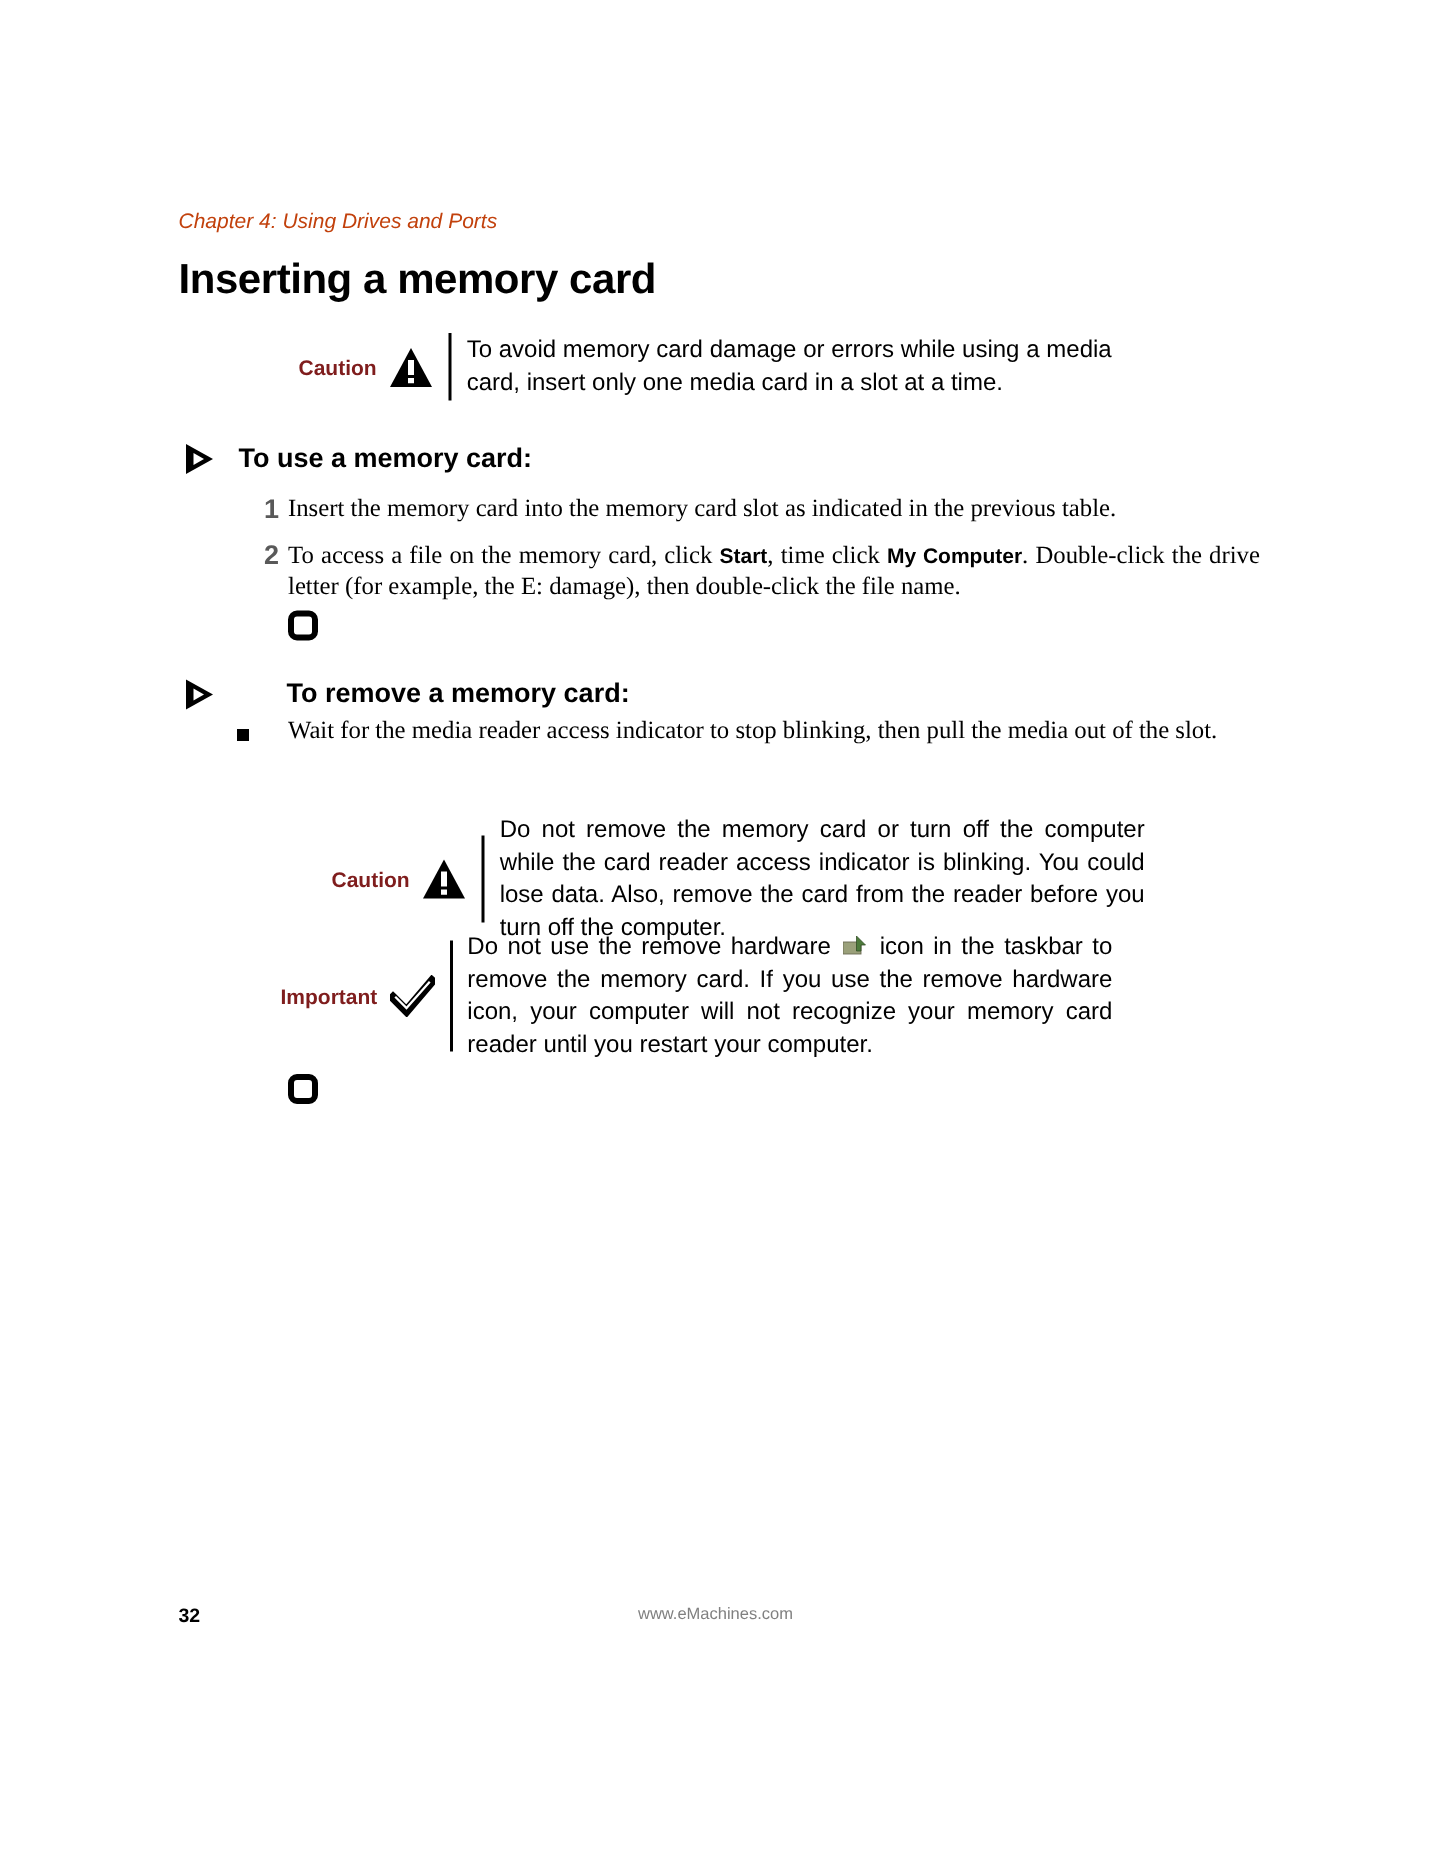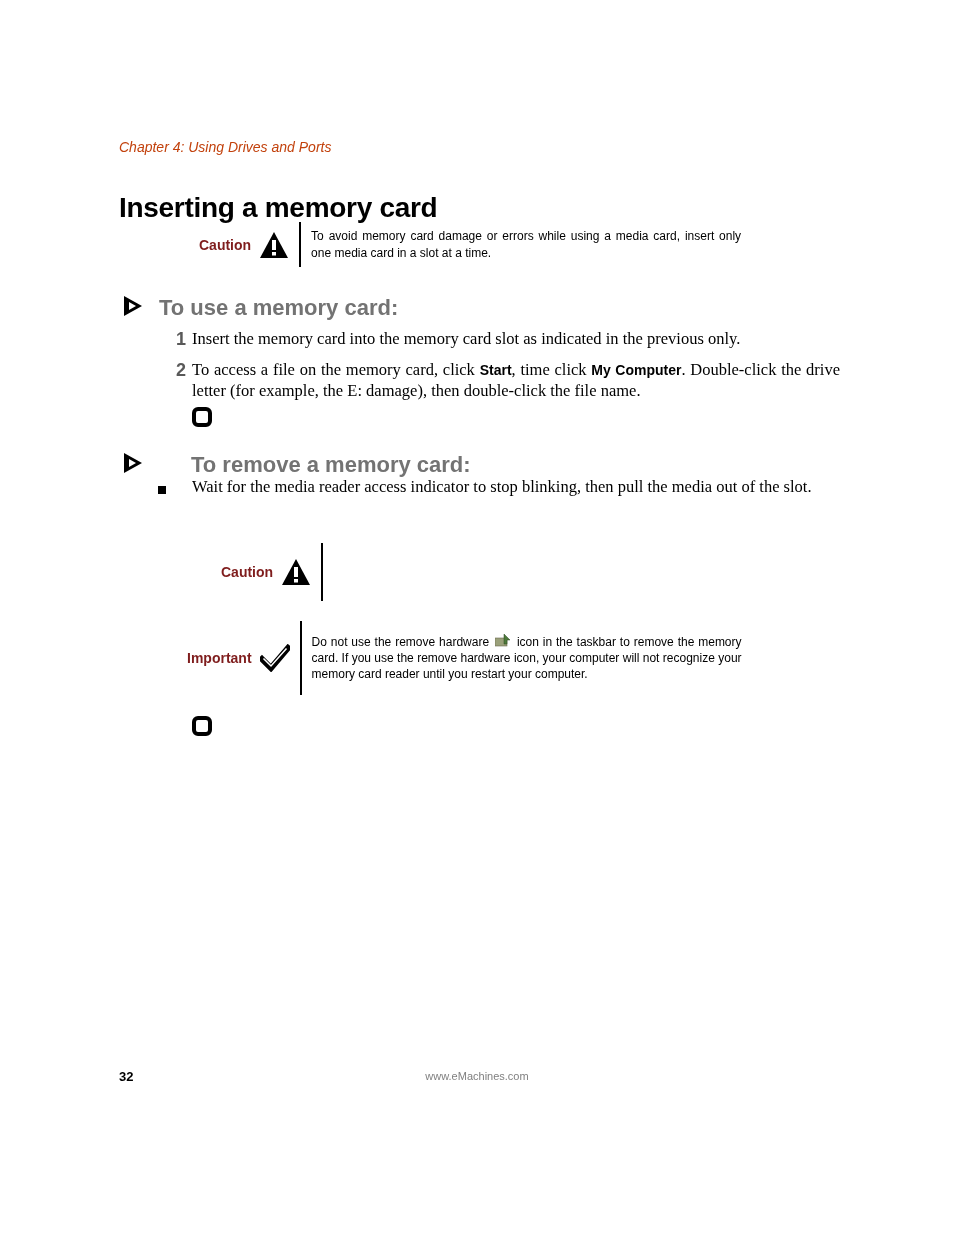--- a/index.html
+++ b/index.html
@@ -20,21 +20,21 @@
     position: absolute;
     top: 139px;
     left: 119px;
     font-family: Arial, Helvetica, sans-serif;
     font-style: italic;
     font-size: 14px;
     color: #c2410c;
   }
   .main-heading {
     position: absolute;
-    top: 192px;
+    top: 170px;
     left: 119px;
     font-family: "Segoe UI", "Myriad Pro", Arial, sans-serif;
     font-weight: 700;
     font-size: 28px;
     letter-spacing: -0.3px;
   }
   .callout,
   .callout2,
   .callout3 {
     position: absolute;
@@ -57,21 +57,21 @@
     height: 45px;
     margin: 0 10px;
   }
   .callout-rule3 {
     border-left: 2px solid #000;
     height: 74px;
     margin: 0 10px;
   }
   .callout-text {
     font-family: Arial, Helvetica, sans-serif;
-    font-size: 12px;
+    font-size: 16px;
     line-height: 1.35;
     width: 430px;
     text-align: justify;
   }
   .callout-text3 { width: 430px; }
   .inline-hw-icon {
     display: inline-block;
     width: 16px; height: 14px;
     vertical-align: -2px;
     margin: 0 2px;
@@ -80,22 +80,22 @@
     position: absolute;
     left: 120px;
   }
   .arrow-bullet.ab1 { top: 294px; }
   .arrow-bullet.ab2 { top: 451px; }
   .subheading {
     position: absolute;
     left: 159px;
     font-family: Arial, Helvetica, sans-serif;
     font-weight: 700;
-    font-size: 22px;
-    color: #737373;
+    font-size: 18px;
+    color: #000000;
   }
   .subheading.sh1 { top: 295px; }
   .subheading.sh2 { top: 452px; margin-left: 32px; }
   .step {
     position: absolute;
     display: flex;
     align-items: flex-start;
   }
   .step.s1 { top: 328px; left: 160px; }
   .step.s2 { top: 359px; left: 160px; }
@@ -194,21 +194,21 @@
   <span class="arrow-bullet ab1">
     <svg width="24" height="24" viewBox="0 0 24 24">
         <path d="M4 2 L22 12 L4 22 Z" fill="#000"></path>
         <path d="M9 8 L16 12 L9 16 Z" fill="#fff"></path>
       </svg>
   </span>
   <div class="subheading sh1">To use a memory card:</div>
 
   <div class="step s1">
     <span class="step-num">1</span>
-    <span class="step-body">Insert the memory card into the memory card slot as indicated in the previous only.</span>
+    <span class="step-body">Insert the memory card into the memory card slot as indicated in the previous table.</span>
   </div>
 
   <div class="step s2">
     <span class="step-num">2</span>
     <span class="step-body">
       <span>To access a file on the memory card, click </span><span class="bold-sans">Start</span><span>, time click </span><span class="bold-sans">My Computer</span><span>. Double-click the drive letter (for example, the E: damage), then double-click the file name.</span>
     </span>
   </div>
 
   <span class="stop-bullet sb1">
@@ -233,20 +233,21 @@
   <div class="callout2">
     <span class="callout-label">Caution</span>
     <span class="caution-icon">
       <svg width="30" height="28" viewBox="0 0 30 28">
         <path d="M15 1 L29 27 L1 27 Z" fill="#000"></path>
         <rect x="13" y="9" width="4" height="10" fill="#fff"></rect>
         <rect x="13" y="21" width="4" height="3.5" fill="#fff"></rect>
       </svg>
     </span>
     <span class="callout-rule" style="height:58px"></span>
+    <span class="callout-text">Do not remove the memory card or turn off the computer while the card reader access indicator is blinking. You could lose data. Also, remove the card from the reader before you turn off the computer.</span>
   </div>
 
   <div class="callout3">
     <span class="callout-label">Important</span>
     <span class="caution-icon">
       <svg width="30" height="28" viewBox="0 0 30 28">
         <path d="M2 15 L11 24 L28 4" fill="none" stroke="#000" stroke-width="6" stroke-linecap="square"></path>
         <path d="M4 15 L11 22 L26 5" fill="none" stroke="#fff" stroke-width="1.5" stroke-linecap="square"></path>
       </svg>
     </span>

